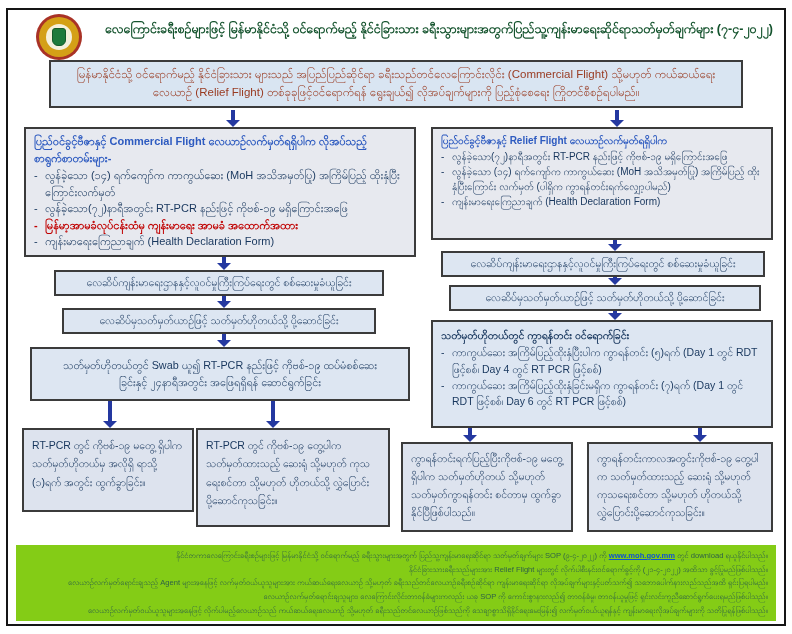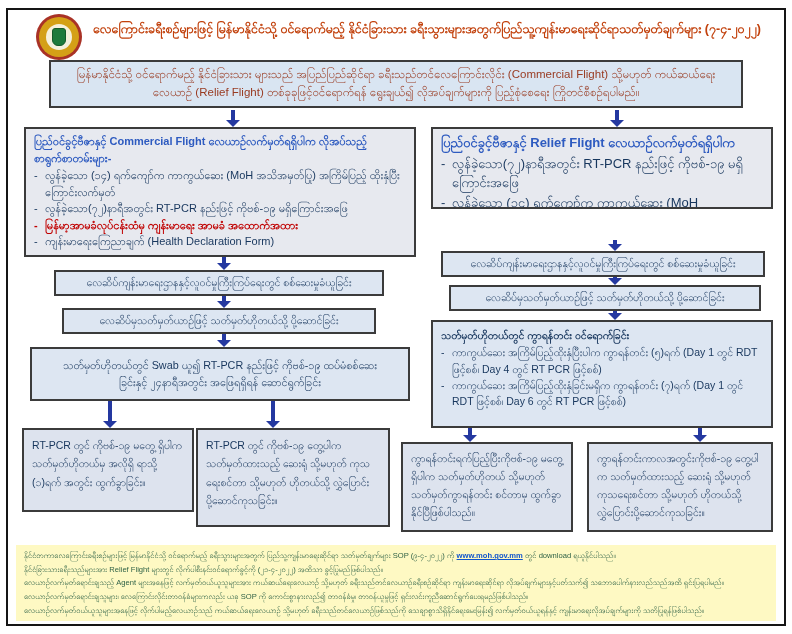--- a/index.html
+++ b/index.html
@@ -9,33 +9,33 @@
 
   
   .logo{position:absolute;left:36px;top:14px;width:46px;height:46px;border-radius:50%;
         background:#a93226;display:flex;align-items:center;justify-content:center;}
   .logo .gold{width:40px;height:40px;border-radius:50%;background:#d4a017;
         display:flex;align-items:center;justify-content:center;}
   .logo .inner{width:26px;height:26px;border-radius:50%;background:#f5f0dc;
         display:flex;align-items:center;justify-content:center;}
   .logo .emblem{width:12px;height:16px;background:#1e7a3c;border-radius:3px 3px 6px 6px;
         border:1px solid #145a2a;}
-  .page-title{position:absolute;left:93px;top:20px;width:676px;font-size:12.5px;font-weight:bold;
-        color:#c2410c;line-height:1.45;}
+  .page-title{position:absolute;left:105px;top:20px;width:676px;font-size:12.5px;font-weight:bold;
+        color:#14532d;line-height:1.45;}
 
   
   .box{position:absolute;border:2px solid #3b3b3b;box-sizing:border-box;color:#17365d;overflow:hidden;}
   .center{display:flex;align-items:center;justify-content:center;text-align:center;}
 
   .intro{left:49px;top:60px;width:694px;height:48px;background:#d9e5f2;
          font-size:11.5px;font-weight:normal;color:#993b22;padding:2px 14px;line-height:1.55;}
 
   
   .reqL{left:24px;top:127px;width:392px;height:130px;background:#e7e9ef;padding:4px 8px;font-size:11px;line-height:1.5;}
-  .reqR{left:431px;top:127px;width:342px;height:82px;background:#e7e9ef;padding:4px 8px;font-size:13px;line-height:1.5;}
+  .reqR{left:431px;top:127px;width:342px;height:113px;background:#e7e9ef;padding:4px 8px;font-size:10px;line-height:1.5;}
   .req-title{color:#2e5bc0;font-weight:bold;margin:0 0 1px 0;}
   ul.req{list-style:none;margin:1px 0 0 0;padding:0;}
   ul.req li{position:relative;padding-left:11px;margin:0;}
   ul.req li::before{content:"-";position:absolute;left:0;top:0;}
   .alert{color:#c00000;font-weight:bold;}
 
   .l2{left:54px;top:270px;width:330px;height:26px;background:#dde6f2;font-size:10.5px;}
   .l3{left:62px;top:308px;width:314px;height:26px;background:#dde6f2;font-size:10.5px;}
   .l4{left:30px;top:347px;width:380px;height:54px;background:#dde6f2;font-size:10.8px;padding:2px 28px;line-height:1.6;}
   .l5a{left:22px;top:428px;width:172px;height:84px;background:#dde3ee;font-size:10.5px;padding:6px 8px;line-height:1.75;}
@@ -60,22 +60,22 @@
   .a-l3{left:217px;top:334px;height:13px;}
   .a-l4a{left:103px;top:401px;height:27px;}
   .a-l4b{left:266px;top:401px;height:27px;}
   .a-r1{left:608px;top:240px;height:11px;}
   .a-r2{left:608px;top:277px;height:8px;}
   .a-r3{left:608px;top:311px;height:9px;}
   .a-r4a{left:463px;top:428px;height:14px;}
   .a-r4b{left:693px;top:428px;height:14px;}
 
   
-  .footer{position:absolute;left:16px;top:545px;width:760px;height:76px;background:#fef9c3;
-        color:#2f6246;font-size:7.6px;line-height:1.8;padding:4px 8px;box-sizing:border-box;overflow:hidden;}
+  .footer{position:absolute;left:16px;top:545px;width:760px;height:76px;background:#84cc16;
+        color:#2f6246;font-size:7.6px;line-height:1.8;padding:4px 8px;box-sizing:border-box;overflow:hidden;text-align:right;}
   .footer .link{color:#1155cc;text-decoration:underline;font-weight:bold;cursor:pointer;}
 </style>
 </head>
 <body>
 
 <div id="stage">
   <div id="frame"></div>
 
   <div class="logo">
     <div class="gold">

